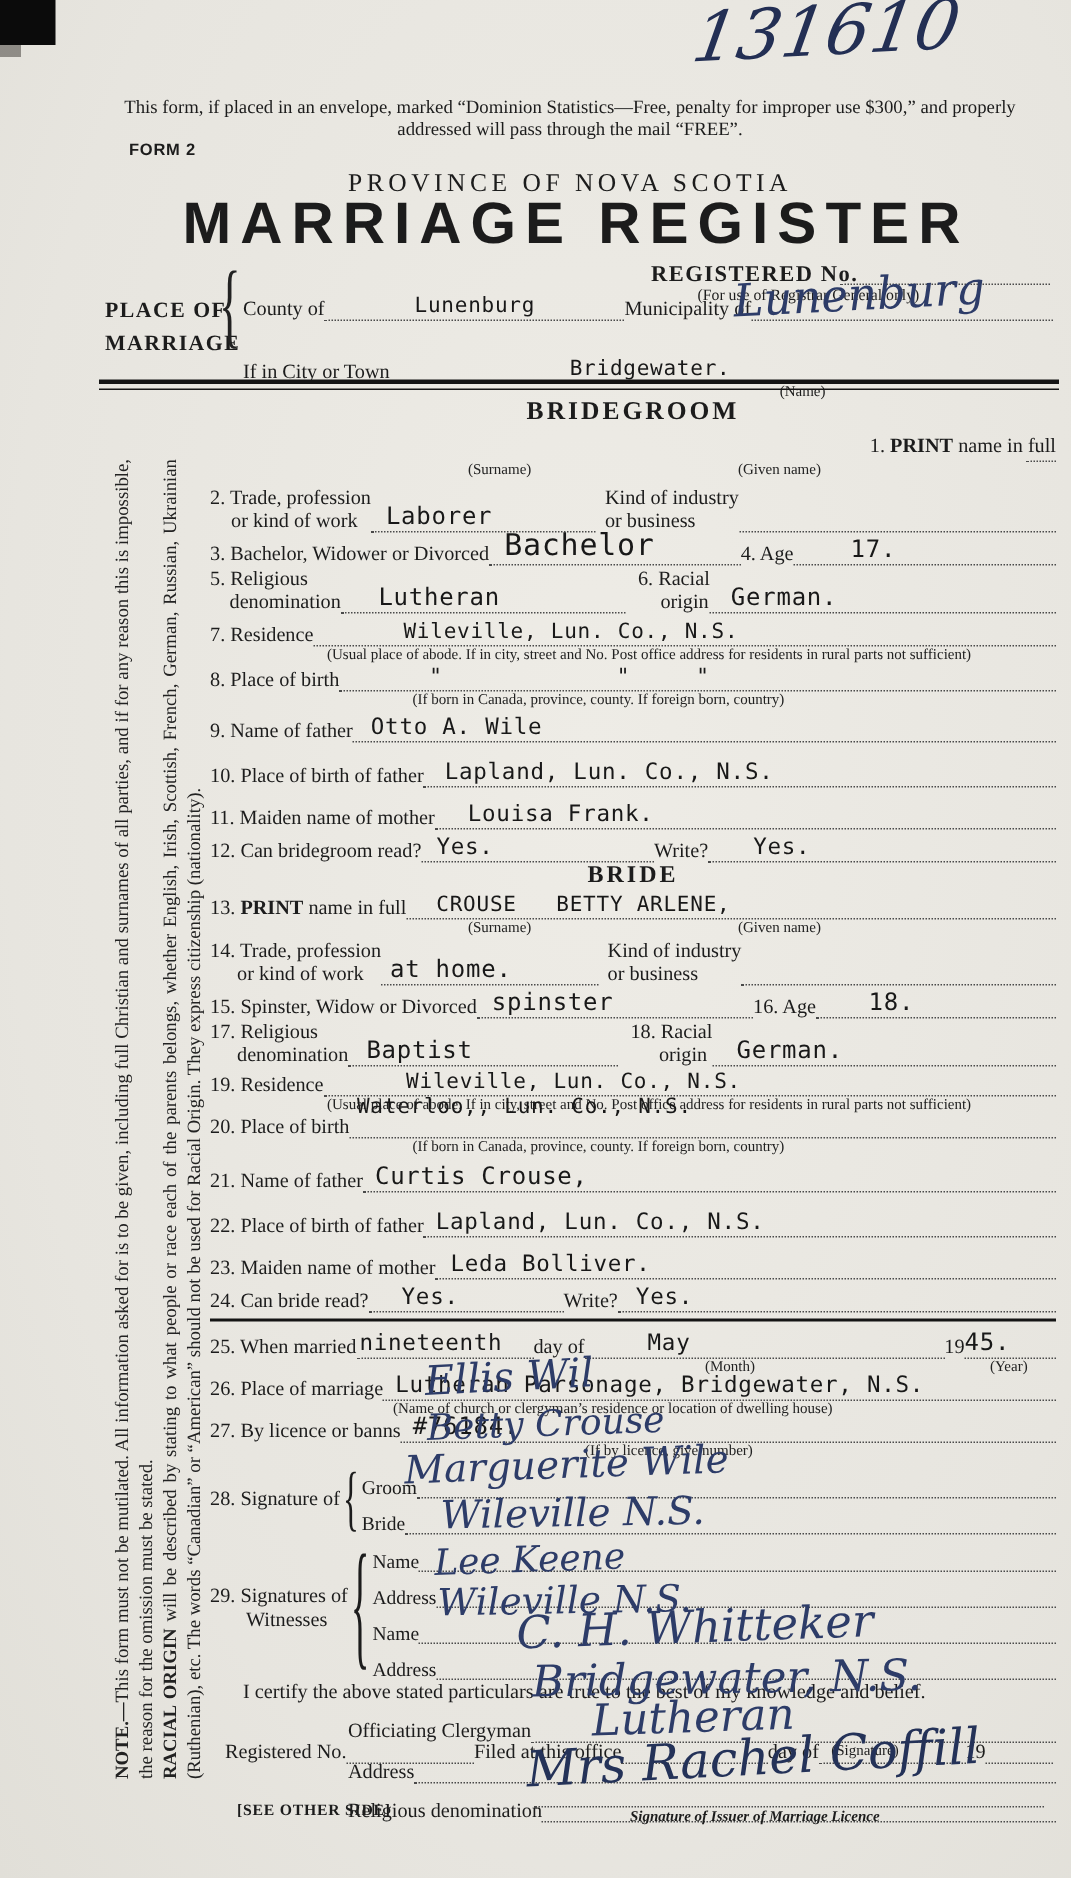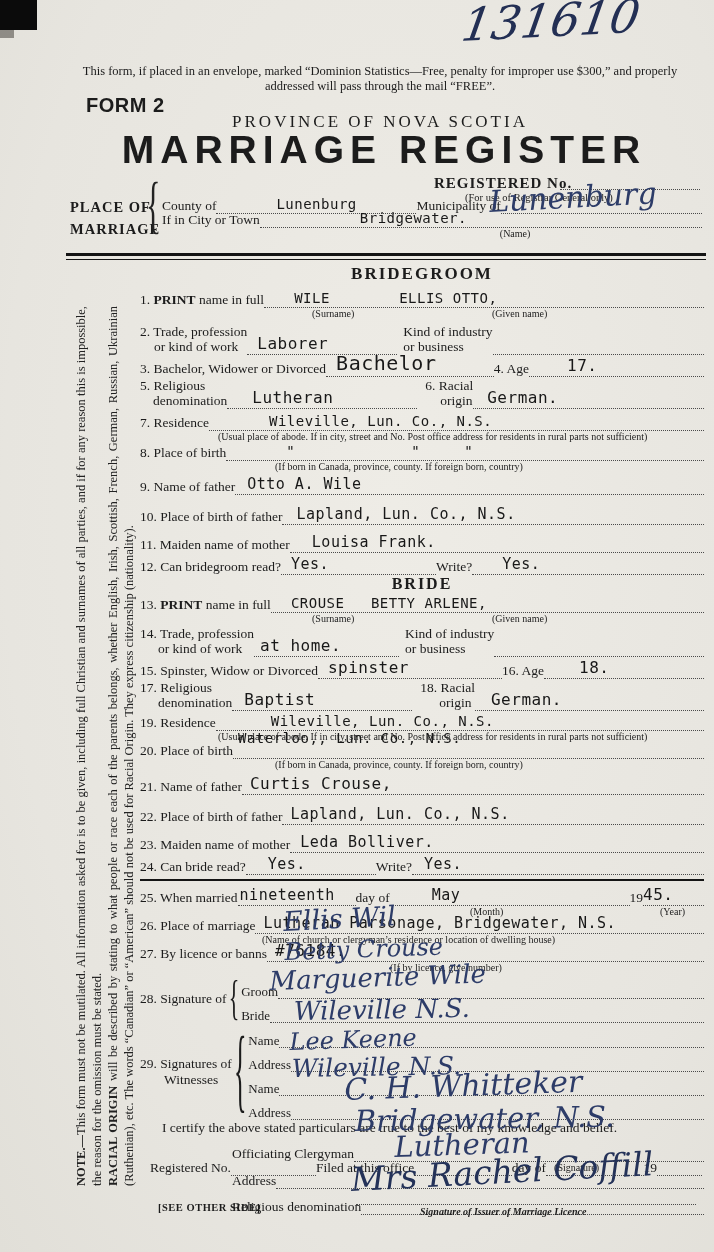--- a/index.html
+++ b/index.html
@@ -17,21 +17,21 @@
   
   .tw{font-family:"DejaVu Sans Mono","Liberation Mono",monospace;font-size:14px;color:#181818;
       letter-spacing:.5px;white-space:nowrap;}
   
   .ink{font-family:"DejaVu Serif",serif;font-style:italic;color:#2d3c68;white-space:nowrap;
        transform-origin:left bottom;}
 
   
   .serial{left:458px;top:-2px;font-size:46px;transform:skewX(-12deg) rotate(-3deg);color:#232f54;}
   .envnote{left:80px;top:64px;width:600px;font-size:12.5px;line-height:15px;text-align:center;white-space:normal;}
-  .form2{left:86px;top:94px;font-size:20px;letter-spacing:.5px;}
+  .form2{left:86px;top:94px;font-size:11px;letter-spacing:.5px;}
   .province{left:0;top:112px;width:760px;text-align:center;font-size:17px;letter-spacing:3px;}
   .title{left:0;top:128px;width:768px;text-align:center;font-size:39px;font-weight:bold;letter-spacing:6px;}
   .regno{left:434px;top:175px;font-size:15px;font-weight:bold;letter-spacing:1px;}
   .regdots{left:560px;top:176px;width:140px;border-bottom:1.6px dotted #4a4a4a;height:13px;}
   .reghint{left:465px;top:192px;font-size:10.5px;}
 
   .placeblock{left:70px;top:196px;font-size:14.5px;font-weight:bold;line-height:22px;letter-spacing:1px;}
   .pbrace{left:146px;top:188px;font-size:30px;transform:scaleY(2.1);color:#222;}
   .pbrace::before{content:"{";font-weight:400;}
   .prow{position:absolute;display:flex;align-items:flex-end;font-size:13.5px;}
@@ -91,39 +91,39 @@
   </div>
   <div class="abs pbrace"></div>
   <div class="prow" style="left:162px;top:198px;width:540px;">
     <span class="lbl">County of</span>
     <span class="fill" style="max-width:200px;">
       <span class="tv tw" style="left:60px;">Lunenburg</span>
     </span>
     <span class="lbl">Municipality of</span>
     <span class="fill"></span>
   </div>
-  <div class="prow" style="left:162px;top:212px;width:540px;">
+  <div class="prow" style="left:162px;top:240px;width:540px;gap:20px;">
     <span class="lbl">If in City or Town</span>
     <span class="fill">
       <span class="tv tw" style="left:100px;">Bridgewater.</span>
       <span class="hint" style="left:240px;top:16px;font-size:10px;">(Name)</span>
     </span>
   </div>
   <div class="rule2"></div>
 
   <div class="rot">
     <p><span class="bold">NOTE.—</span><span>This form must not be mutilated.  All information asked for is to be given, including full Christian and surnames of all parties, and if for any reason this is impossible, the reason for the omission must be stated.</span></p>
     <p><span class="bold">RACIAL ORIGIN</span><span> will be described by stating to what people or race each of the parents belongs, whether English, Irish, Scottish, French, German, Russian, Ukrainian (Ruthenian), etc.  The words “Canadian” or “American” should not be used for Racial Origin.  They express citizenship (nationality).</span></p>
   </div>
 
   <div class="main">
 
     <div class="sechead" style="height:26px;">BRIDEGROOM</div>
 
-    <div class="row" style="height:18px;">
+    <div class="row" style="height:18px;flex-direction:column;">
       <span class="lbl"><span>1.</span> <span class="bold">PRINT</span> <span>name in full</span></span>
       <span class="fill">
         <span class="tv tw" style="left:30px;">WILE</span>
         <span class="tv tw" style="left:135px;">ELLIS OTTO,</span>
       </span>
     </div>
     <div class="hintrow" style="height:13px;">
       <span class="hint" style="left:172px;">(Surname)</span>
       <span class="hint" style="left:352px;">(Given name)</span>
     </div>

